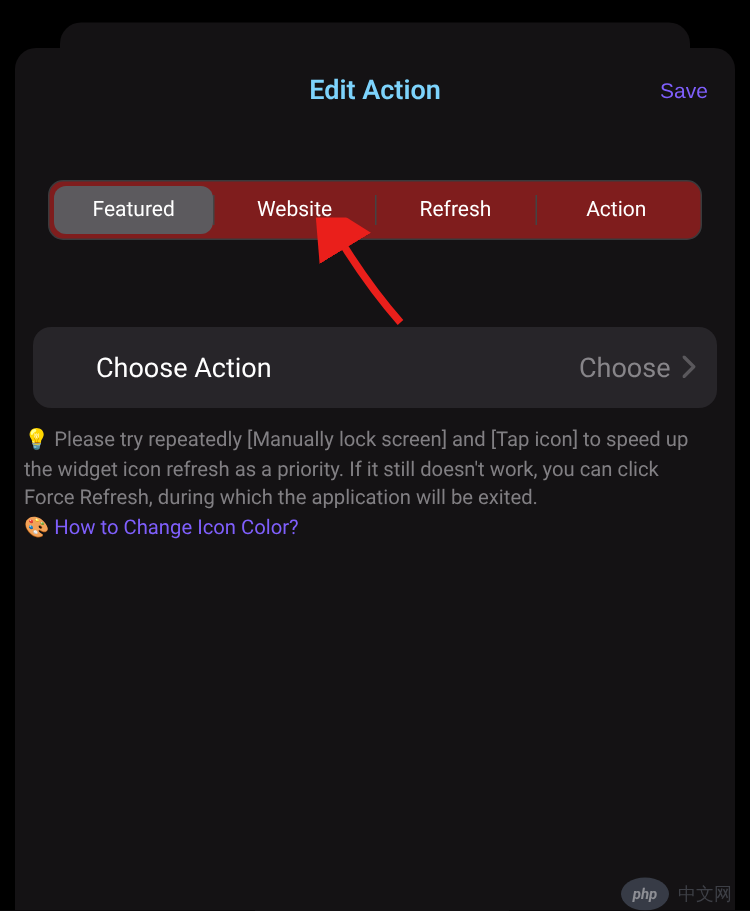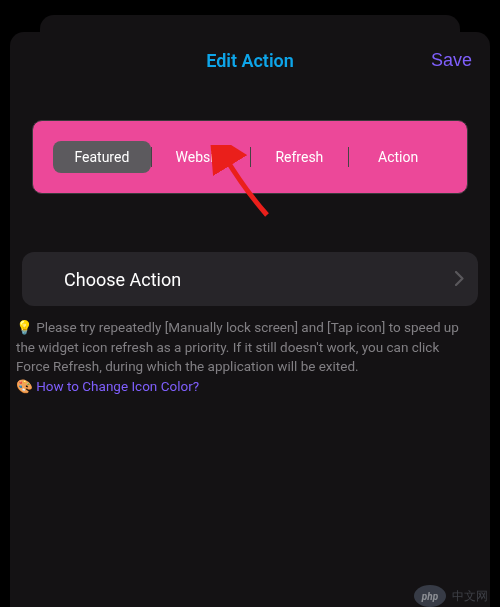--- a/index.html
+++ b/index.html
@@ -36,43 +36,43 @@
       padding: 0;
     }
     .header {
       position: relative;
       height: 56px;
       display: flex;
       align-items: center;
       justify-content: center;
     }
     .title {
-      color: #0ea5e9;
+      color: #7dd3fc;
       font-size: 18px;
       font-weight: 600;
     }
     .save-btn {
       position: absolute;
       right: 18px;
       top: 50%;
       transform: translateY(-50%);
       color: #7f5ffc;
-      font-size: 18px;
+      font-size: 14px;
       font-weight: 400;
       background: none;
       border: none;
       cursor: pointer;
     }
     .segmented {
       margin: 32px 22px 0 22px;
       display: flex;
-      background: #ec4899;
+      background: #7f1d1d;
       border: 1px solid #3a3a3c;
       border-radius: 10px;
-      padding: 20px;
+      padding: 3px;
     }
     .seg-item {
       flex: 1;
       text-align: center;
       padding: 8px 0;
       color: #fff;
       font-size: 14px;
       border-radius: 8px;
       cursor: pointer;
       position: relative;
@@ -175,20 +175,21 @@
     <div class="seg-divider"></div>
     <div class="seg-item">Website</div>
     <div class="seg-divider"></div>
     <div class="seg-item">Refresh</div>
     <div class="seg-divider"></div>
     <div class="seg-item">Action</div>
   </div>
 
   <div class="row">
     <div class="row-label">Choose Action</div>
+    <div class="row-value">Choose</div>
     <div class="chevron">
       <svg width="9" height="15" viewBox="0 0 9 15">
           <path d="M1 1 L7.5 7.5 L1 14" stroke="#5a585c" stroke-width="2.2" fill="none" stroke-linecap="round" stroke-linejoin="round"></path>
         </svg>
     </div>
   </div>
 
   <div class="hint">
     <span class="emoji">💡</span><span> Please try repeatedly [Manually lock screen] and [Tap icon] to speed up the widget icon refresh as a priority. If it still doesn't work, you can click Force Refresh, during which the application will be exited.</span><br>
     <span class="emoji">🎨</span>

